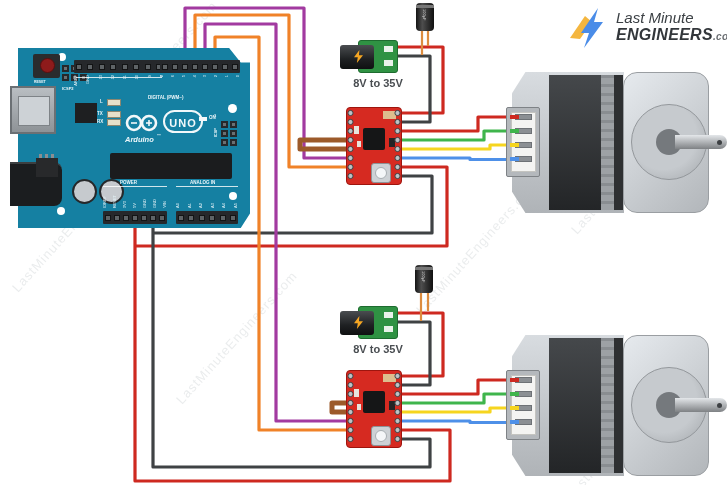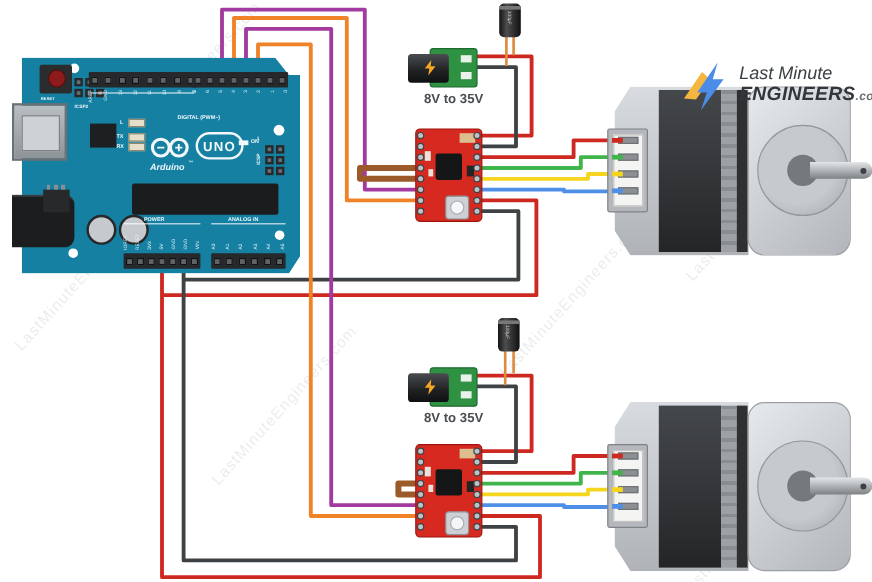--- a/index.html
+++ b/index.html
@@ -109,21 +109,21 @@
           border:1px solid #7E8286;border-radius:2px;box-sizing:border-box;}
   .m-conn-in{position:absolute;left:6px;top:40px;width:25px;height:60px;background:#F4F4F2;
              border:1px solid #C4C4C0;box-sizing:border-box;}
   .finger{position:absolute;left:10px;width:17px;height:6px;background:#8B8F93;border:1px solid #6E7276;box-sizing:border-box;}
   .f1{top:42px}.f2{top:56px}.f3{top:70px}.f4{top:84px}
   .stub{position:absolute;left:5px;width:9px;height:4px;}
   .s1{top:43px}.s2{top:57px}.s3{top:71px}.s4{top:85px}
   .stub-red{background:#CE2920}.stub-green{background:#3FB54C}
   .stub-yellow{background:#F6D51F}.stub-blue{background:#4E90E8}
   
-  .logo{left:568px;top:6px;width:158px;height:48px;z-index:6;margin-top:44px;}
+  .logo{left:568px;top:6px;width:158px;height:48px;z-index:6;}
   .logo-text{position:absolute;left:48px;top:3px;}
   .logo-l1{font-style:italic;font-size:15px;color:#3C4145;}
   .logo-l2{font-style:italic;font-weight:bold;font-size:16px;color:#33373B;letter-spacing:.3px;}
   .logo-suffix{font-size:10px;font-weight:bold;color:#6A6E72;}
   #ovl{position:absolute;left:0;top:0;z-index:5;pointer-events:none;}
 </style>
 </head>
 <body>
 
 <div id="stage">

